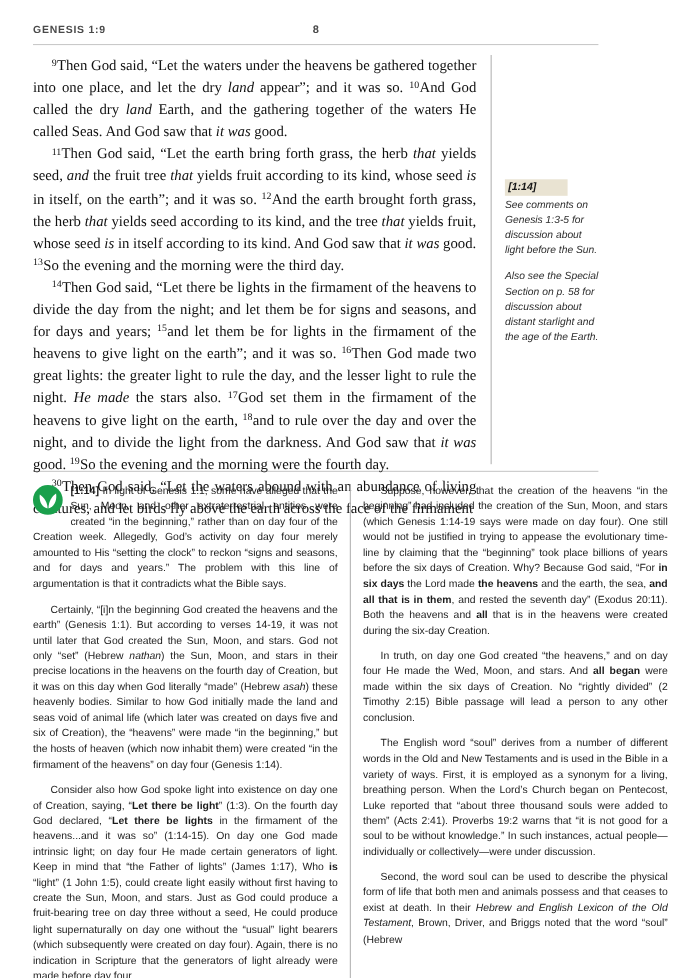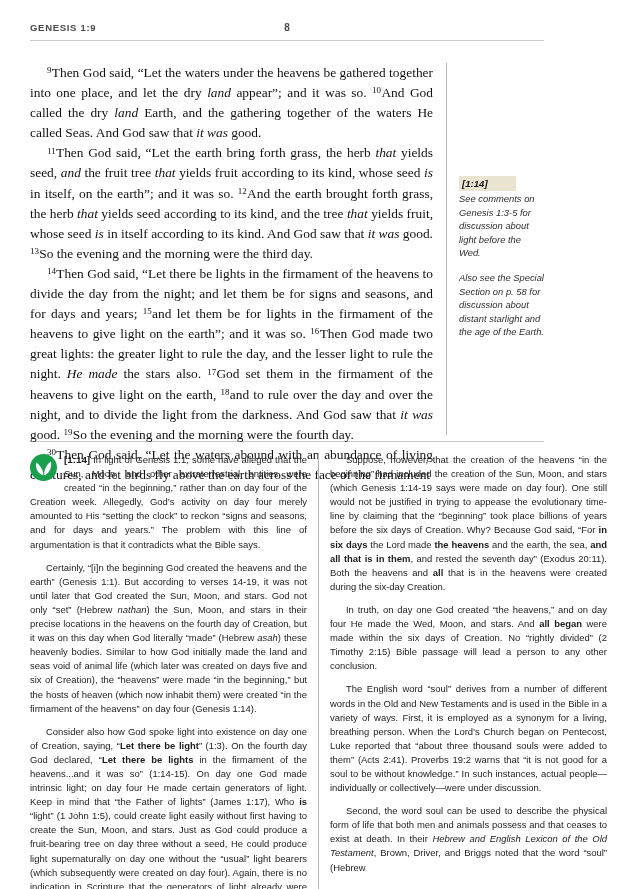--- a/index.html
+++ b/index.html
@@ -48,21 +48,21 @@
   .rule-top {
     margin-top: 4px;
     height: 1px;
     background: #c9c9c9;
     width: 100%;
   }
 
   
   .upper {
     display: flex;
-    margin-top: 22px;
+    margin-top: 9px;
     height: 372px;
   }
   .scripture {
     width: 416px;
     flex: 0 0 416px;
     font-family: "Liberation Serif", serif;
     font-size: 13.4px;
     line-height: 20.1px;
     text-align: justify;
     color: #111;
@@ -184,21 +184,21 @@
     </div>
 
     <div class="margin-rule"></div>
 
     <div class="margin-col">
 
       <div class="note-gap-1"></div>
 
       <div class="note">
         <span class="note-tag">[1:14]</span>
-        <p class="note-body">See comments on Genesis 1:3-5 for discussion about light before the Wed.</p>
+        <p class="note-body">See comments on Genesis 1:3-5 for discussion about light before the Sun.</p>
         <p class="note-body">Also see the Special Section on p. 58 for discussion about distant starlight and the age of the Earth.</p>
       </div>
     </div>
   </div>
 
   <div class="rule-mid"></div>
 
   <div class="commentary">
 
     <div class="com-col">

